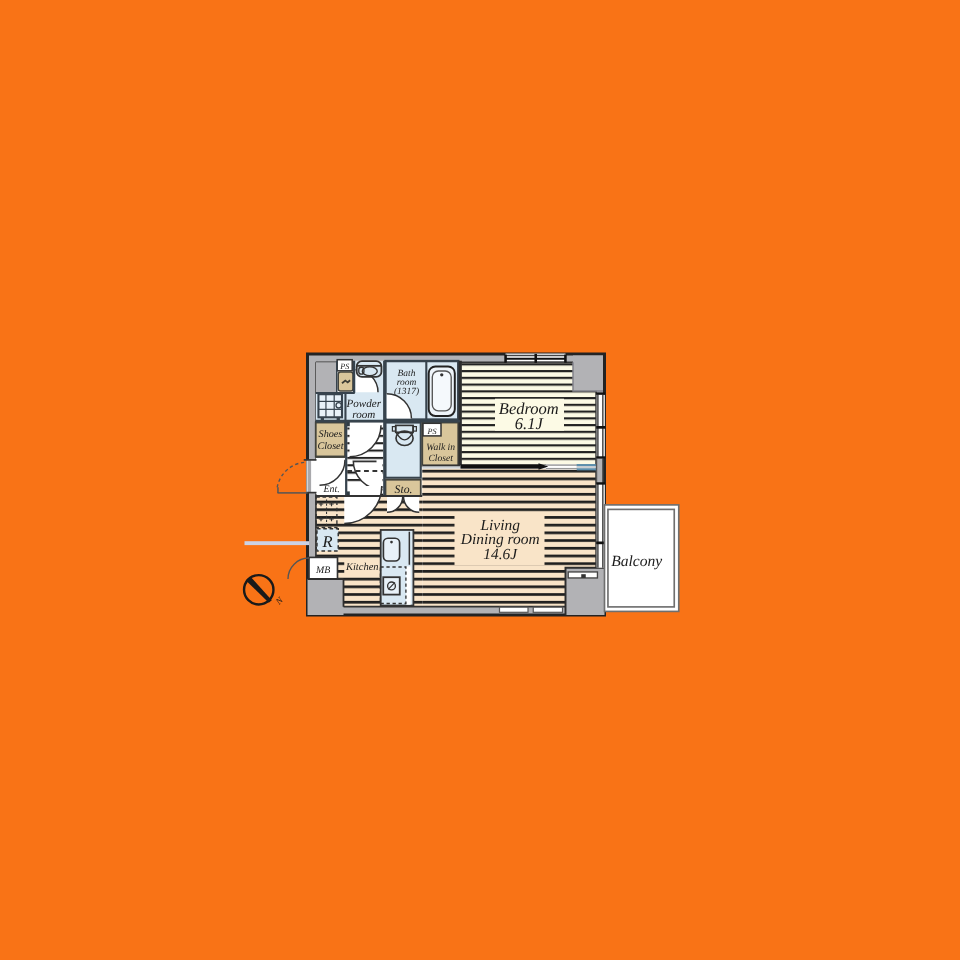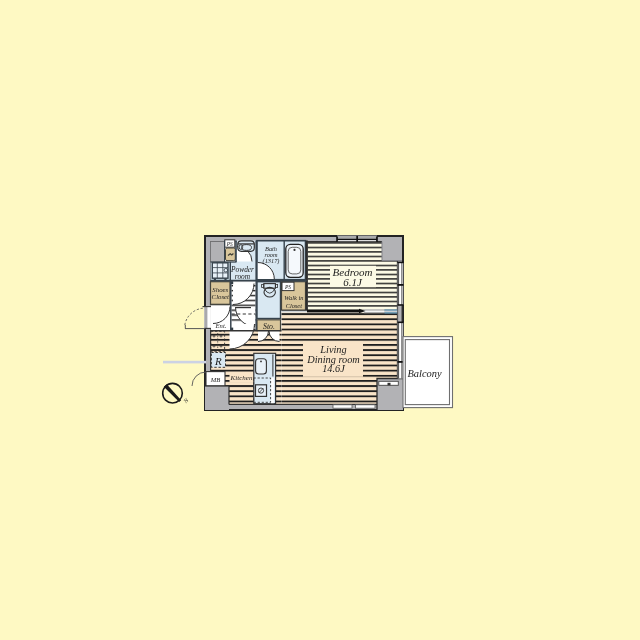--- a/index.html
+++ b/index.html
@@ -1,16 +1,16 @@
 <!DOCTYPE html>
 <html><head>
 <meta charset="utf-8">
 <style>
   html,body{margin:0;padding:0;background:#ffffff;}
-  #wrap{position:relative;width:640px;height:640px;background:#fef9c3;overflow:hidden;text-align:right;}
+  #wrap{position:relative;width:640px;height:640px;background:#f97316;overflow:hidden;text-align:right;}
   svg{position:absolute;left:0;top:0;}
   text{font-family:"Liberation Serif",serif;font-style:italic;fill:#1b1b1b;}
 </style>
 </head>
 <body>
 <div id="wrap">
 <svg width="640" height="640" viewBox="0 0 640 640">
 <defs>
   <pattern id="bedstripe" width="8" height="4.5" patternUnits="userSpaceOnUse" patternTransform="translate(0,3.7)">
     <rect width="8" height="4.5" fill="#fcfae5"></rect>

